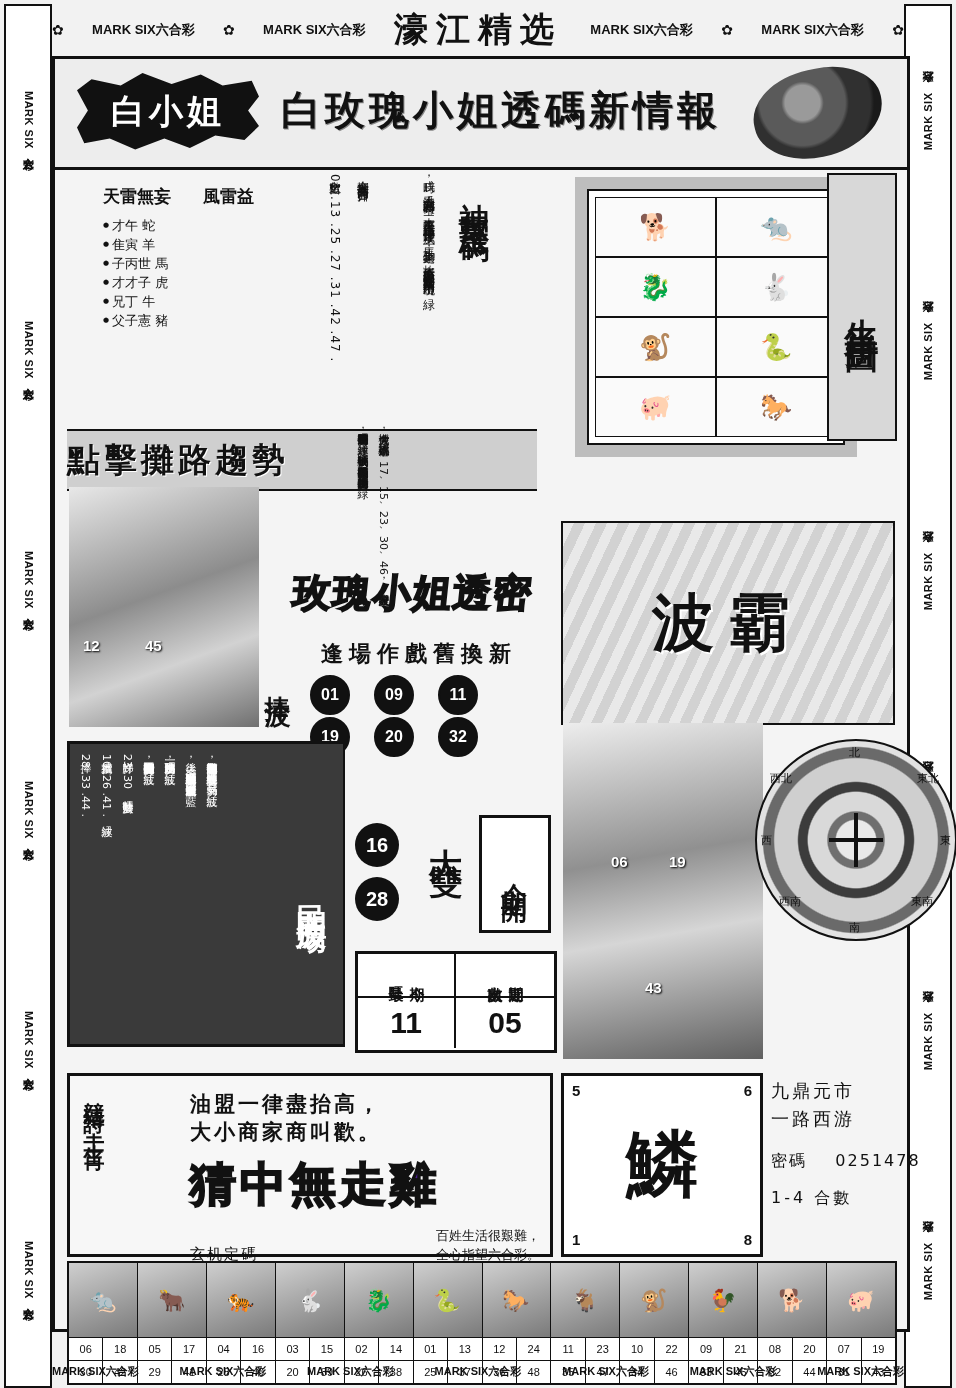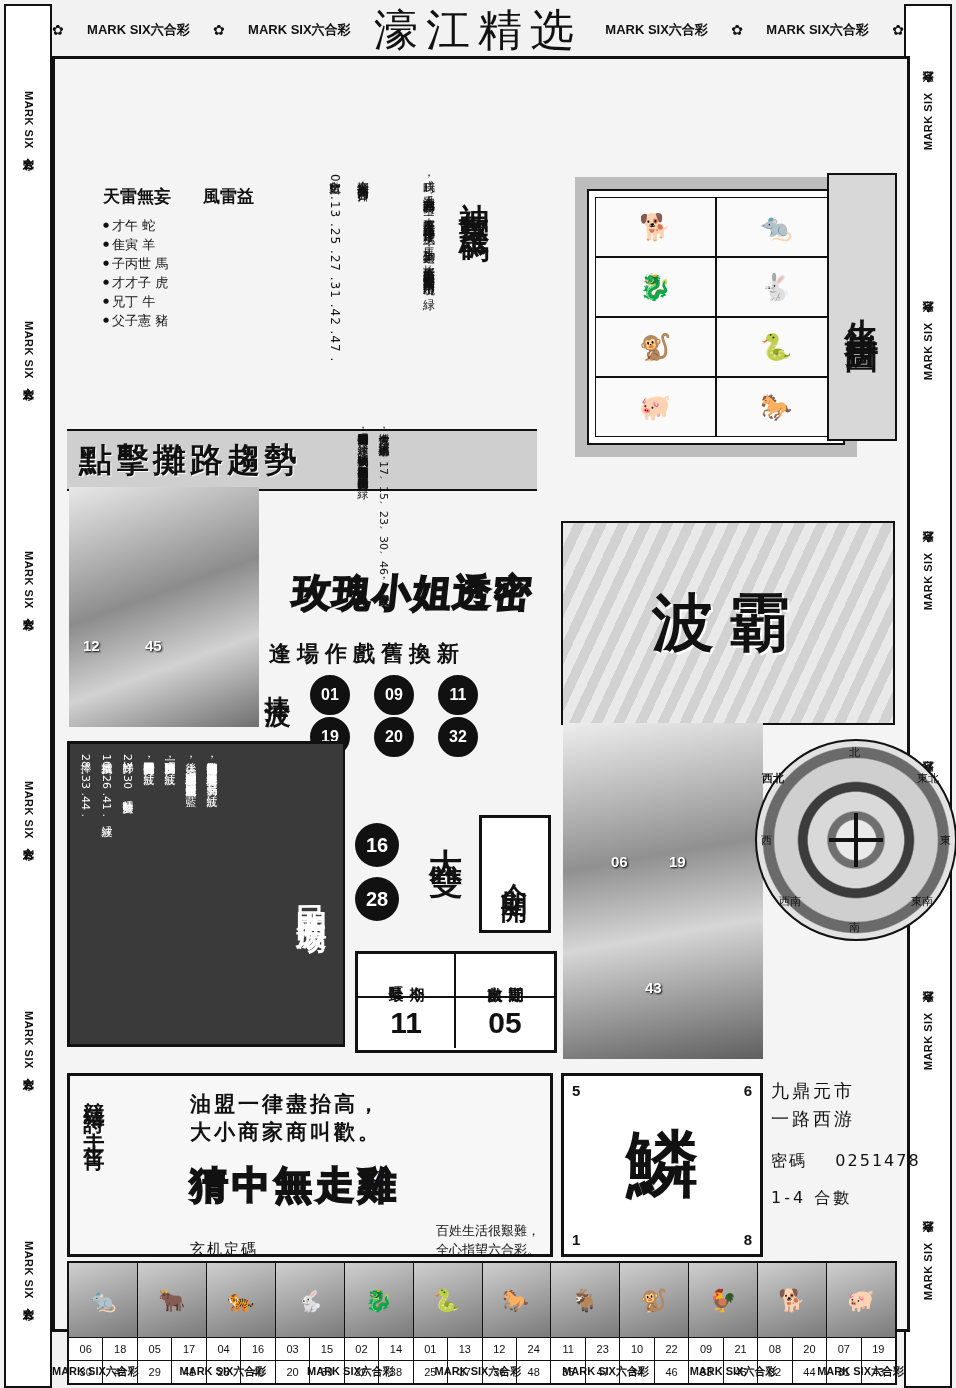--- a/index.html
+++ b/index.html
@@ -30,21 +30,21 @@
     font-size:11px;
   }
   .strip-right .vtext span{transform:rotate(180deg);}
 
   .topline{
     position:absolute;left:52px;top:6px;width:852px;height:48px;
     display:flex;align-items:center;justify-content:space-between;
   }
   .mk{font-size:13px;font-weight:bold;white-space:nowrap;font-family:"Liberation Sans",sans-serif;}
   .masthead{
-    font-size:44px;font-weight:normal;letter-spacing:8px;
+    font-size:34px;font-weight:bold;letter-spacing:8px;
     font-family:"DejaVu Sans",sans-serif;
   }
   .flower{font-size:14px;}
 
   .frame{
     position:absolute;left:52px;top:56px;width:852px;height:1270px;
     border:3px solid #111;background:#f4f4f4;
   }
 
   
@@ -107,39 +107,39 @@
   }
 
   
   .sec-b{position:absolute;left:0;top:370px;width:100%;height:300px;}
   .trendbar{
     position:absolute;left:12px;top:0;width:470px;height:58px;
     background:#cfcfcf;border-top:2px solid #111;border-bottom:2px solid #111;
     display:flex;align-items:center;
   }
   .trendbar .t{
-    font-size:33px;font-weight:bold;letter-spacing:4px;padding-left:12px;
+    font-size:33px;font-weight:bold;letter-spacing:4px;
     font-family:"DejaVu Sans",sans-serif;text-shadow:1px 1px 0 #fff;
   }
   .vtexts{position:absolute;left:300px;top:-4px;display:flex;gap:6px;}
   .vtexts span{writing-mode:vertical-rl;font-size:11px;line-height:15px;font-family:"DejaVu Sans",sans-serif;}
   .model1{
     position:absolute;left:14px;top:58px;width:190px;height:240px;
     background:linear-gradient(160deg,#e8e8e8,#8c8c8c 45%,#d2d2d2 70%,#6f6f6f);
   }
   .rosescript{
     position:absolute;left:178px;top:128px;width:360px;height:72px;
     display:flex;align-items:center;justify-content:center;
     font-size:38px;font-weight:bold;letter-spacing:2px;
     font-family:"DejaVu Sans",sans-serif;
     color:#fff;-webkit-text-stroke:2px #111;
     transform:skewX(-6deg);
   }
   .subline{
-    position:absolute;left:214px;top:210px;width:300px;
+    position:absolute;left:214px;top:210px;width:300px;text-align:center;
     font-size:22px;letter-spacing:6px;font-weight:bold;font-family:"DejaVu Sans",sans-serif;
   }
   .balls{position:absolute;left:206px;top:246px;display:flex;}
   .bl-label{writing-mode:vertical-rl;font-size:26px;font-weight:bold;letter-spacing:6px;margin-right:14px;font-family:"DejaVu Sans",sans-serif;}
   .ballgrid{display:grid;grid-template-columns:repeat(3,58px);grid-auto-rows:38px;gap:4px 6px;}
   .ball{
     width:36px;height:36px;border-radius:50%;
     background:#111;color:#fff;font-size:16px;font-weight:bold;
     display:flex;align-items:center;justify-content:center;
     font-family:"Liberation Sans",sans-serif;
@@ -218,21 +218,21 @@
   .sec-d{position:absolute;left:0;top:1000px;width:100%;height:200px;}
   .poembox{
     position:absolute;left:12px;top:14px;width:480px;height:178px;
     border:3px solid #111;background:#f7f7f7;
   }
   .poemleft{position:absolute;left:10px;top:8px;display:flex;gap:4px;}
   .poemleft span{writing-mode:vertical-rl;font-size:21px;font-weight:bold;letter-spacing:6px;font-family:"DejaVu Sans",sans-serif;}
   .poemline{font-size:21px;letter-spacing:3px;font-weight:bold;font-family:"DejaVu Sans",sans-serif;}
   .poembody{position:absolute;left:120px;top:14px;width:350px;}
   .poemhi{
-    font-size:38px;font-weight:bold;letter-spacing:4px;margin-top:14px;
+    font-size:46px;font-weight:bold;letter-spacing:4px;margin-top:8px;
     font-family:"DejaVu Sans",sans-serif;color:#4c1d95;-webkit-text-stroke:2px #111;
   }
   .poemfoot{display:flex;justify-content:space-between;margin-top:10px;align-items:flex-end;}
   .poemfoot .s{font-size:15px;font-family:"DejaVu Sans",sans-serif;letter-spacing:2px;}
   .poemfoot .r{font-size:13px;line-height:19px;font-family:"DejaVu Sans",sans-serif;margin-left:46px;}
   .fishbox{
     position:absolute;left:506px;top:14px;width:196px;height:178px;
     border:3px solid #111;background:#fff;
   }
   .fishbox .cn{position:absolute;font-size:15px;font-weight:bold;font-family:"Liberation Sans",sans-serif;}
@@ -297,20 +297,25 @@
     <span class="mk">MARK SIX六合彩</span>
     <span class="masthead">濠江精选</span>
     <span class="mk">MARK SIX六合彩</span>
     <span class="flower">✿</span>
     <span class="mk">MARK SIX六合彩</span>
     <span class="flower">✿</span>
   </div>
 
   <div class="frame">
 
+    <div class="hdr">
+      <div class="starburst">白小姐</div>
+      <div class="hdr-title">白玫瑰小姐透碼新情報</div>
+      <div class="rose"></div>
+    </div>
 
     <div class="sec-a">
       <div class="colA">
         <div class="twocol">
           <div>
             <div class="colhead">天雷無妄</div>
             <div class="plist">
               <div>才午    蛇</div>
               <div>隹寅    羊</div>
               <div>子丙世  馬</div>
@@ -430,21 +435,21 @@
 
       <div class="compass">
         <div class="cross"></div>
         <span class="dir" style="left:92px;top:4px;">北</span>
         <span class="dir" style="left:160px;top:30px;">東北</span>
         <span class="dir" style="right:4px;top:92px;">東</span>
         <span class="dir" style="right:22px;bottom:30px;">東南</span>
         <span class="dir" style="left:92px;bottom:4px;">南</span>
         <span class="dir" style="left:22px;bottom:30px;">西南</span>
         <span class="dir" style="left:4px;top:92px;">西</span>
-        <span class="dir" style="left:5px;top:30px;font-weight:bold;">西北</span>
+        <span class="dir" style="left:13px;top:30px;">西北</span>
       </div>
     </div>
 
     <div class="sec-d">
       <div class="poembox">
         <div class="poemleft">
           <span>競猜詩 十二生肖</span>
         </div>
         <div class="poembody">
           <div class="poemline">油盟一律盡抬高，</div>

